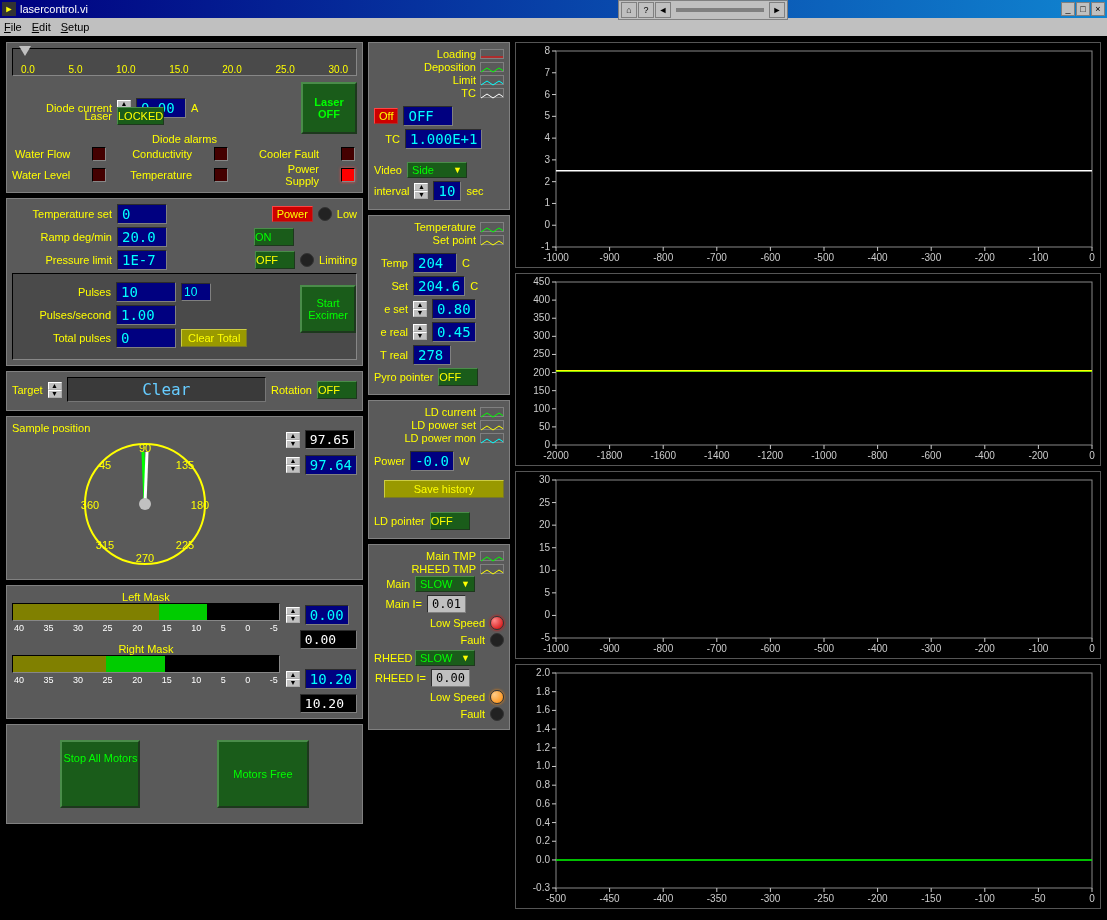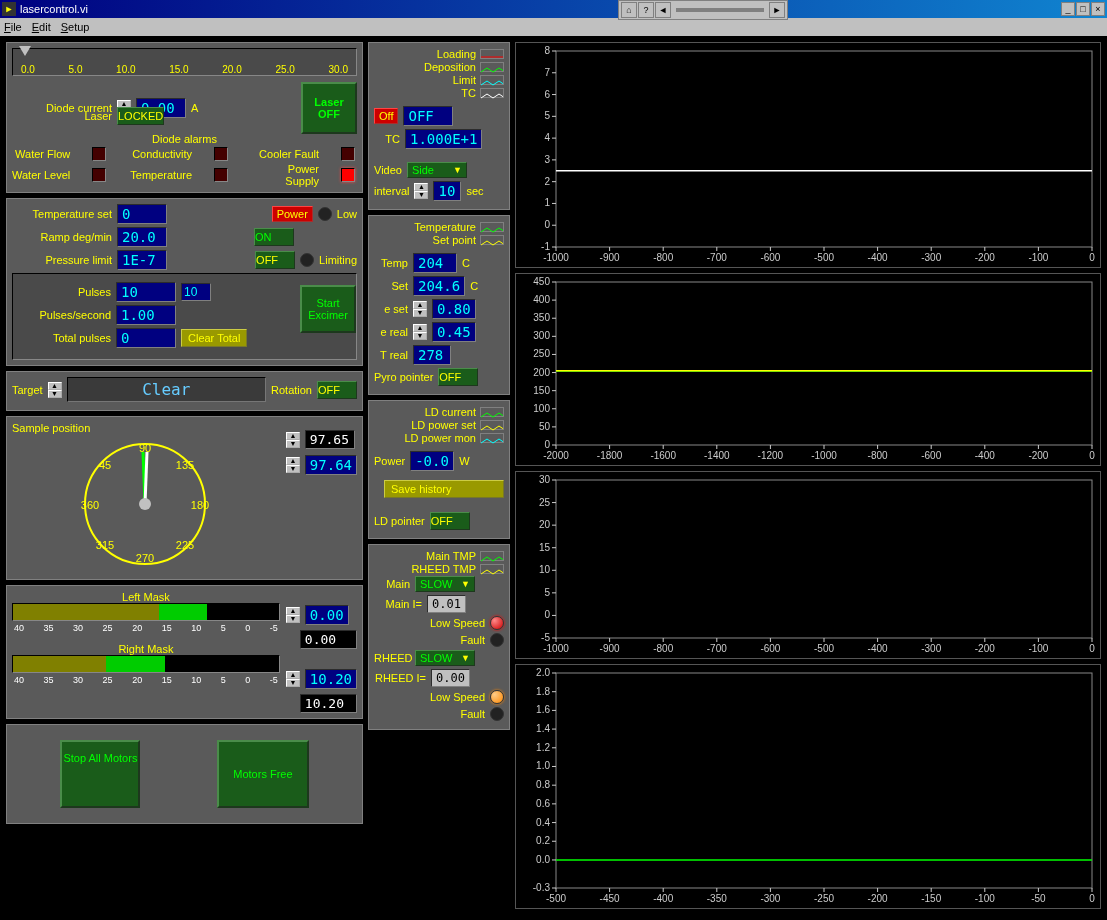--- a/index.html
+++ b/index.html
@@ -443,21 +443,21 @@
                 <polyline points="0,7 6,3 12,7 18,3 24,7" stroke="#00ffff" fill="none"></polyline>
               </svg></span>
           </div>
     <div style="height:6px;"></div>
     <div class="label-row">
             <span class="yellow-label">Power</span>
             <span class="cyan-val" style="min-width:44px;">-0.0</span>
             <span class="yellow-label">W</span>
           </div>
     <div style="height:6px;"></div>
-    <div class="yellow-btn" style="display:block;margin-left:10px;">Save history</div>
+    <div class="yellow-btn" style="display:block;text-align:center;margin-left:10px;">Save history</div>
     <div style="height:14px;"></div>
     <div class="label-row">
             <span class="yellow-label">LD pointer</span>
             <span class="on-off off-state">OFF</span>
           </div>
   </div>
 
   <div class="panel">
     <div class="legend-row">
             <span class="yellow-label">Main TMP</span>

